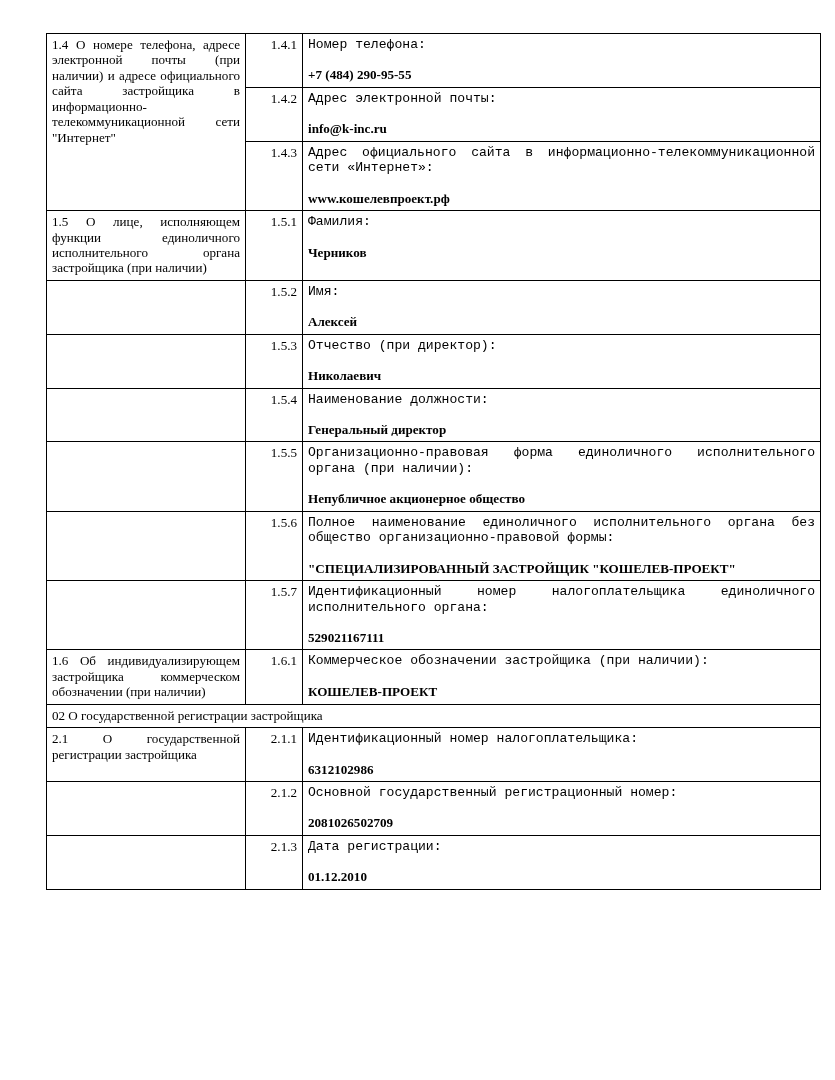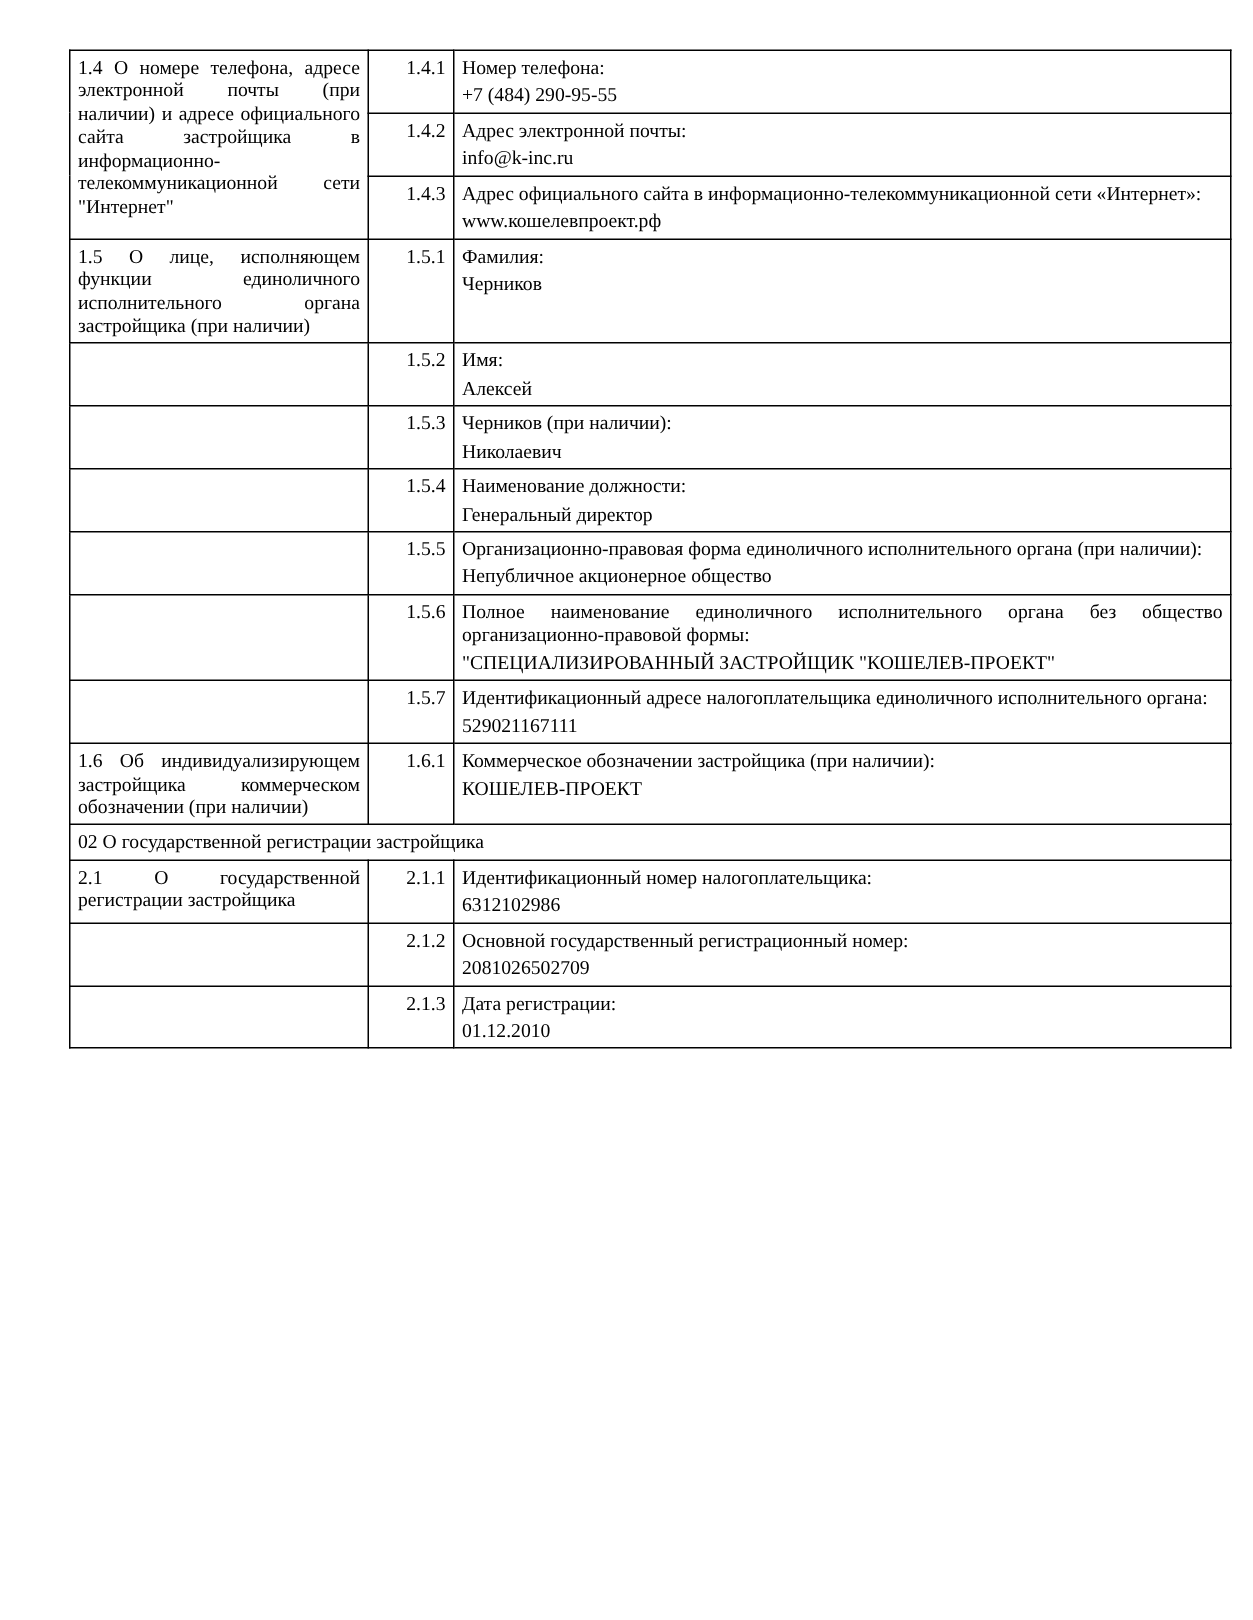--- a/index.html
+++ b/index.html
@@ -57,25 +57,26 @@
   }
   .label-text {
     display: block;
     text-align: justify;
     text-align-last: left;
   }
   .val-caption {
     display: block;
     text-align: justify;
     text-align-last: left;
+    font-family: Liberation Mono, monospace;
   }
   .val-strong {
     display: block;
-    font-weight: normal;
-    margin-top: 3px;
+    font-weight: bold;
+    margin-top: 15px;
   }
 </style>
 </head>
 <body>
 
 <div class="page">
   <table class="doc-table">
     <tbody>
 
       <tr>
@@ -126,21 +127,21 @@
           <span class="val-strong">Алексей</span>
         </td>
       </tr>
 
       <tr>
         <td class="col-label">
           <span class="label-text"></span>
         </td>
         <td class="col-num mid">1.5.3</td>
         <td class="col-value">
-          <span class="val-caption">Черников (при наличии):</span>
+          <span class="val-caption">Отчество (при директор):</span>
           <span class="val-strong">Николаевич</span>
         </td>
       </tr>
 
       <tr>
         <td class="col-label">
           <span class="label-text"></span>
         </td>
         <td class="col-num mid">1.5.4</td>
         <td class="col-value">
@@ -170,21 +171,21 @@
           <span class="val-strong">"СПЕЦИАЛИЗИРОВАННЫЙ ЗАСТРОЙЩИК "КОШЕЛЕВ-ПРОЕКТ"</span>
         </td>
       </tr>
 
       <tr>
         <td class="col-label">
           <span class="label-text"></span>
         </td>
         <td class="col-num mid">1.5.7</td>
         <td class="col-value">
-          <span class="val-caption">Идентификационный адресе налогоплательщика единоличного исполнительного органа:</span>
+          <span class="val-caption">Идентификационный номер налогоплательщика единоличного исполнительного органа:</span>
           <span class="val-strong">529021167111</span>
         </td>
       </tr>
 
       <tr>
         <td class="col-label">
           <span class="label-text">1.6 Об индивидуализирующем застройщика коммерческом обозначении (при наличии)</span>
         </td>
         <td class="col-num mid">1.6.1</td>
         <td class="col-value mid">

